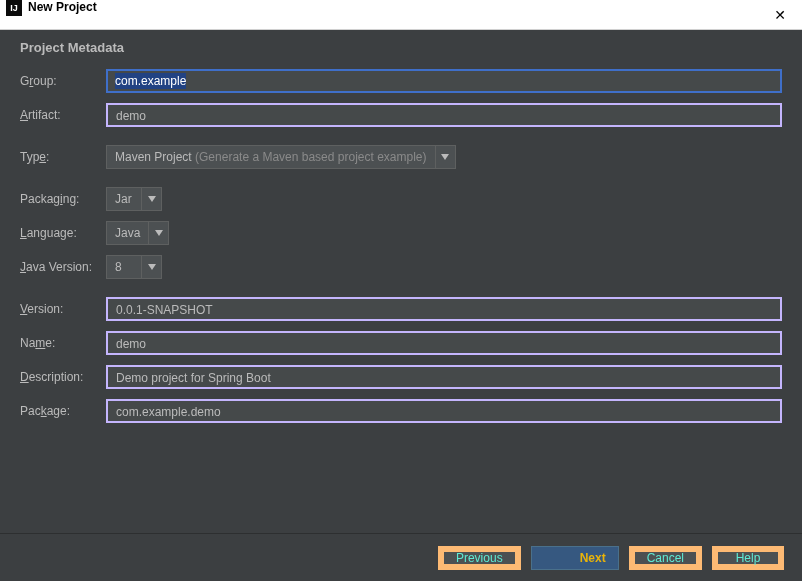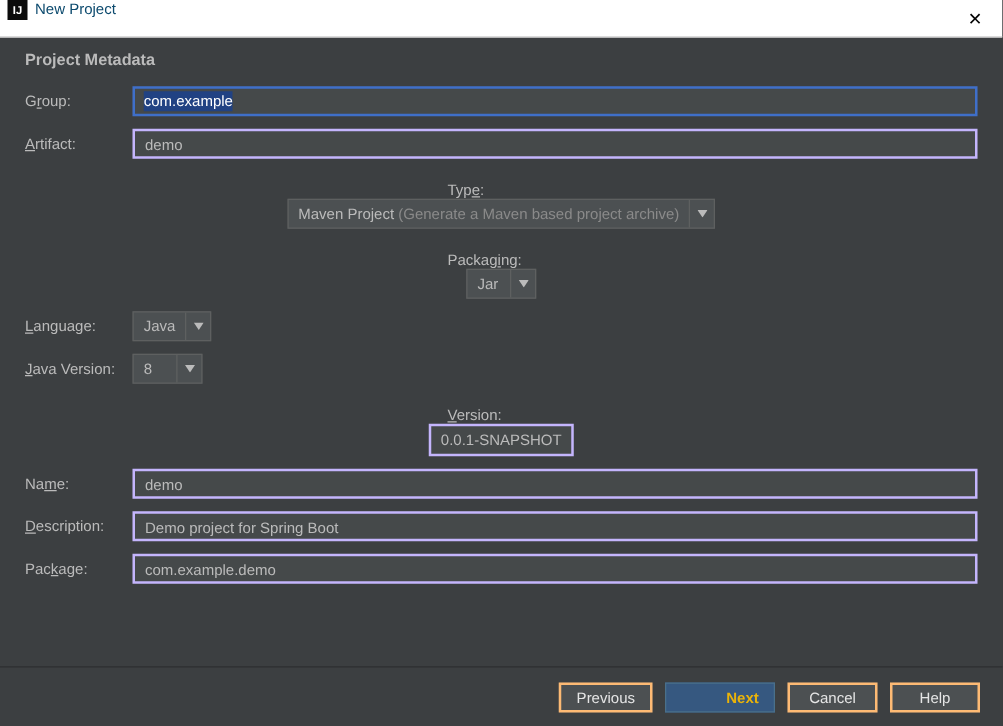--- a/index.html
+++ b/index.html
@@ -25,23 +25,24 @@
     color: #fff;
     font-size: 9px;
     font-weight: bold;
     display: flex;
     align-items: center;
     justify-content: center;
     margin-right: 6px;
     font-family: Arial, sans-serif;
   }
   .titlebar .title {
-    color: #0c4a6e;
+    color: #000000;
     font-size: 12px;
     flex: 1;
+    font-weight: bold;
   }
   .titlebar .close {
     width: 32px; height: 30px;
     display: flex; align-items: center; justify-content: center;
     color: #000; font-size: 14px;
     cursor: pointer;
   }
   .body {
     padding: 10px 20px 0 20px;
     height: calc(100% - 30px - 48px);
@@ -52,21 +53,21 @@
     color: #bbbbbb;
     font-weight: bold;
     margin-bottom: 14px;
   }
   .row {
     display: flex;
     align-items: center;
     margin-bottom: 10px;
     min-height: 24px;
   }
-  .row.gap-above { margin-top: 18px; flex-direction: column; }
+  .row.gap-above { margin-top: 18px; }
   .row .label {
     width: 86px;
     color: #bbbbbb;
     font-size: 12px;
     padding-right: 4px;
   }
   .row .label .ul { text-decoration: underline; }
   .textfield {
     flex: 1;
     height: 24px;
@@ -123,22 +124,22 @@
     align-items: center;
     justify-content: flex-end;
     padding: 0 18px;
     gap: 10px;
     background: #3c3f41;
   }
   .btn {
     min-width: 72px;
     height: 24px;
     background: #4c5052;
-    border: 2px solid #fdba74;
-    color: #e5e5e5;
+    border: 6px solid #fdba74;
+    color: #5eead4;
     font-size: 12px;
     display: flex;
     align-items: center;
     justify-content: center;
     cursor: pointer;
     padding: 0 12px;
   }
   .btn.primary {
     background: #365880;
     border: 1px solid #4a708b;
@@ -167,21 +168,21 @@
   </div>
 
   <div class="row">
     <div class="label"><span></span><span class="ul">A</span><span>rtifact:</span></div>
     <div class="textfield"><span>demo</span></div>
   </div>
 
   <div class="row gap-above">
     <div class="label"><span>Typ</span><span class="ul">e</span><span>:</span></div>
     <div class="combo wide">
-      <div class="combo-text"><span>Maven Project</span><span class="hint"> (Generate a Maven based project archive)</span></div>
+      <div class="combo-text"><span>Maven Project</span><span class="hint"> (Generate a Maven based project example)</span></div>
       <div class="arrow">
         <svg viewBox="0 0 8 6">
             <path d="M0 0 L8 0 L4 6 Z" fill="#bbbbbb"></path>
           </svg>
       </div>
     </div>
   </div>
 
   <div class="row gap-above">
     <div class="label"><span>Packag</span><span class="ul">i</span><span>ng:</span></div>

